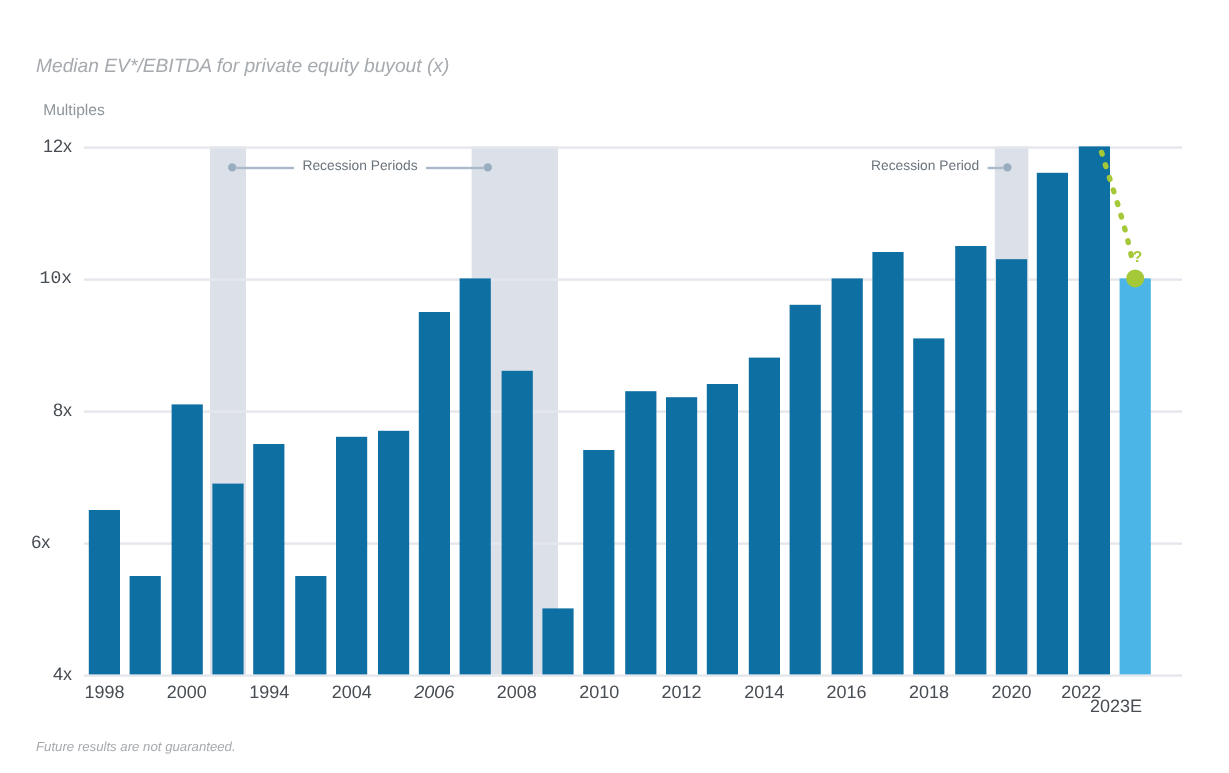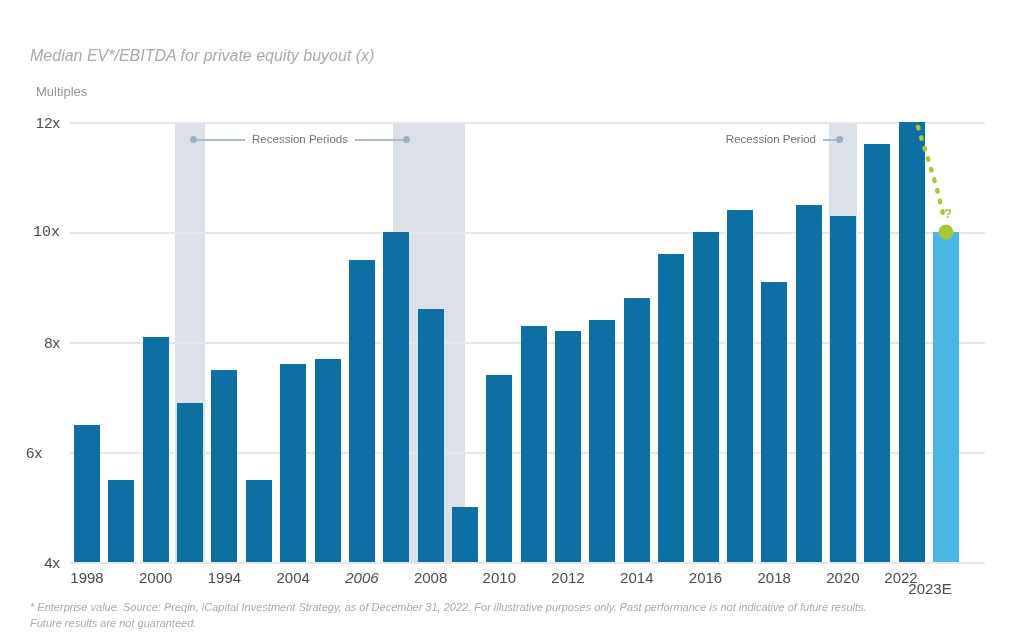--- a/index.html
+++ b/index.html
@@ -105,17 +105,17 @@
       <div class="xtick" style="left: 498px;">2012</div>
       <div class="xtick" style="left: 566.8px;">2014</div>
       <div class="xtick" style="left: 635.5px;">2016</div>
       <div class="xtick" style="left: 704.2px;">2018</div>
       <div class="xtick" style="left: 772.9px;">2020</div>
       <div class="xtick" style="left: 831px; text-align: right;">2022</div>
       <div class="xtick" style="left: 860px; margin-top: 11px;">2023E</div>
     </div>
 
   <div class="footnote">
-    <span>* Enterprise value. Source: Preqin, iCapital Investment Strategy, as of December 31, 2022. For illustrative purposes only. Past performance is not indicative of future results.</span><br>
+    <br>
     <span>Future results are not guaranteed.</span>
   </div>
 
 </div>
 
 </body></html>

